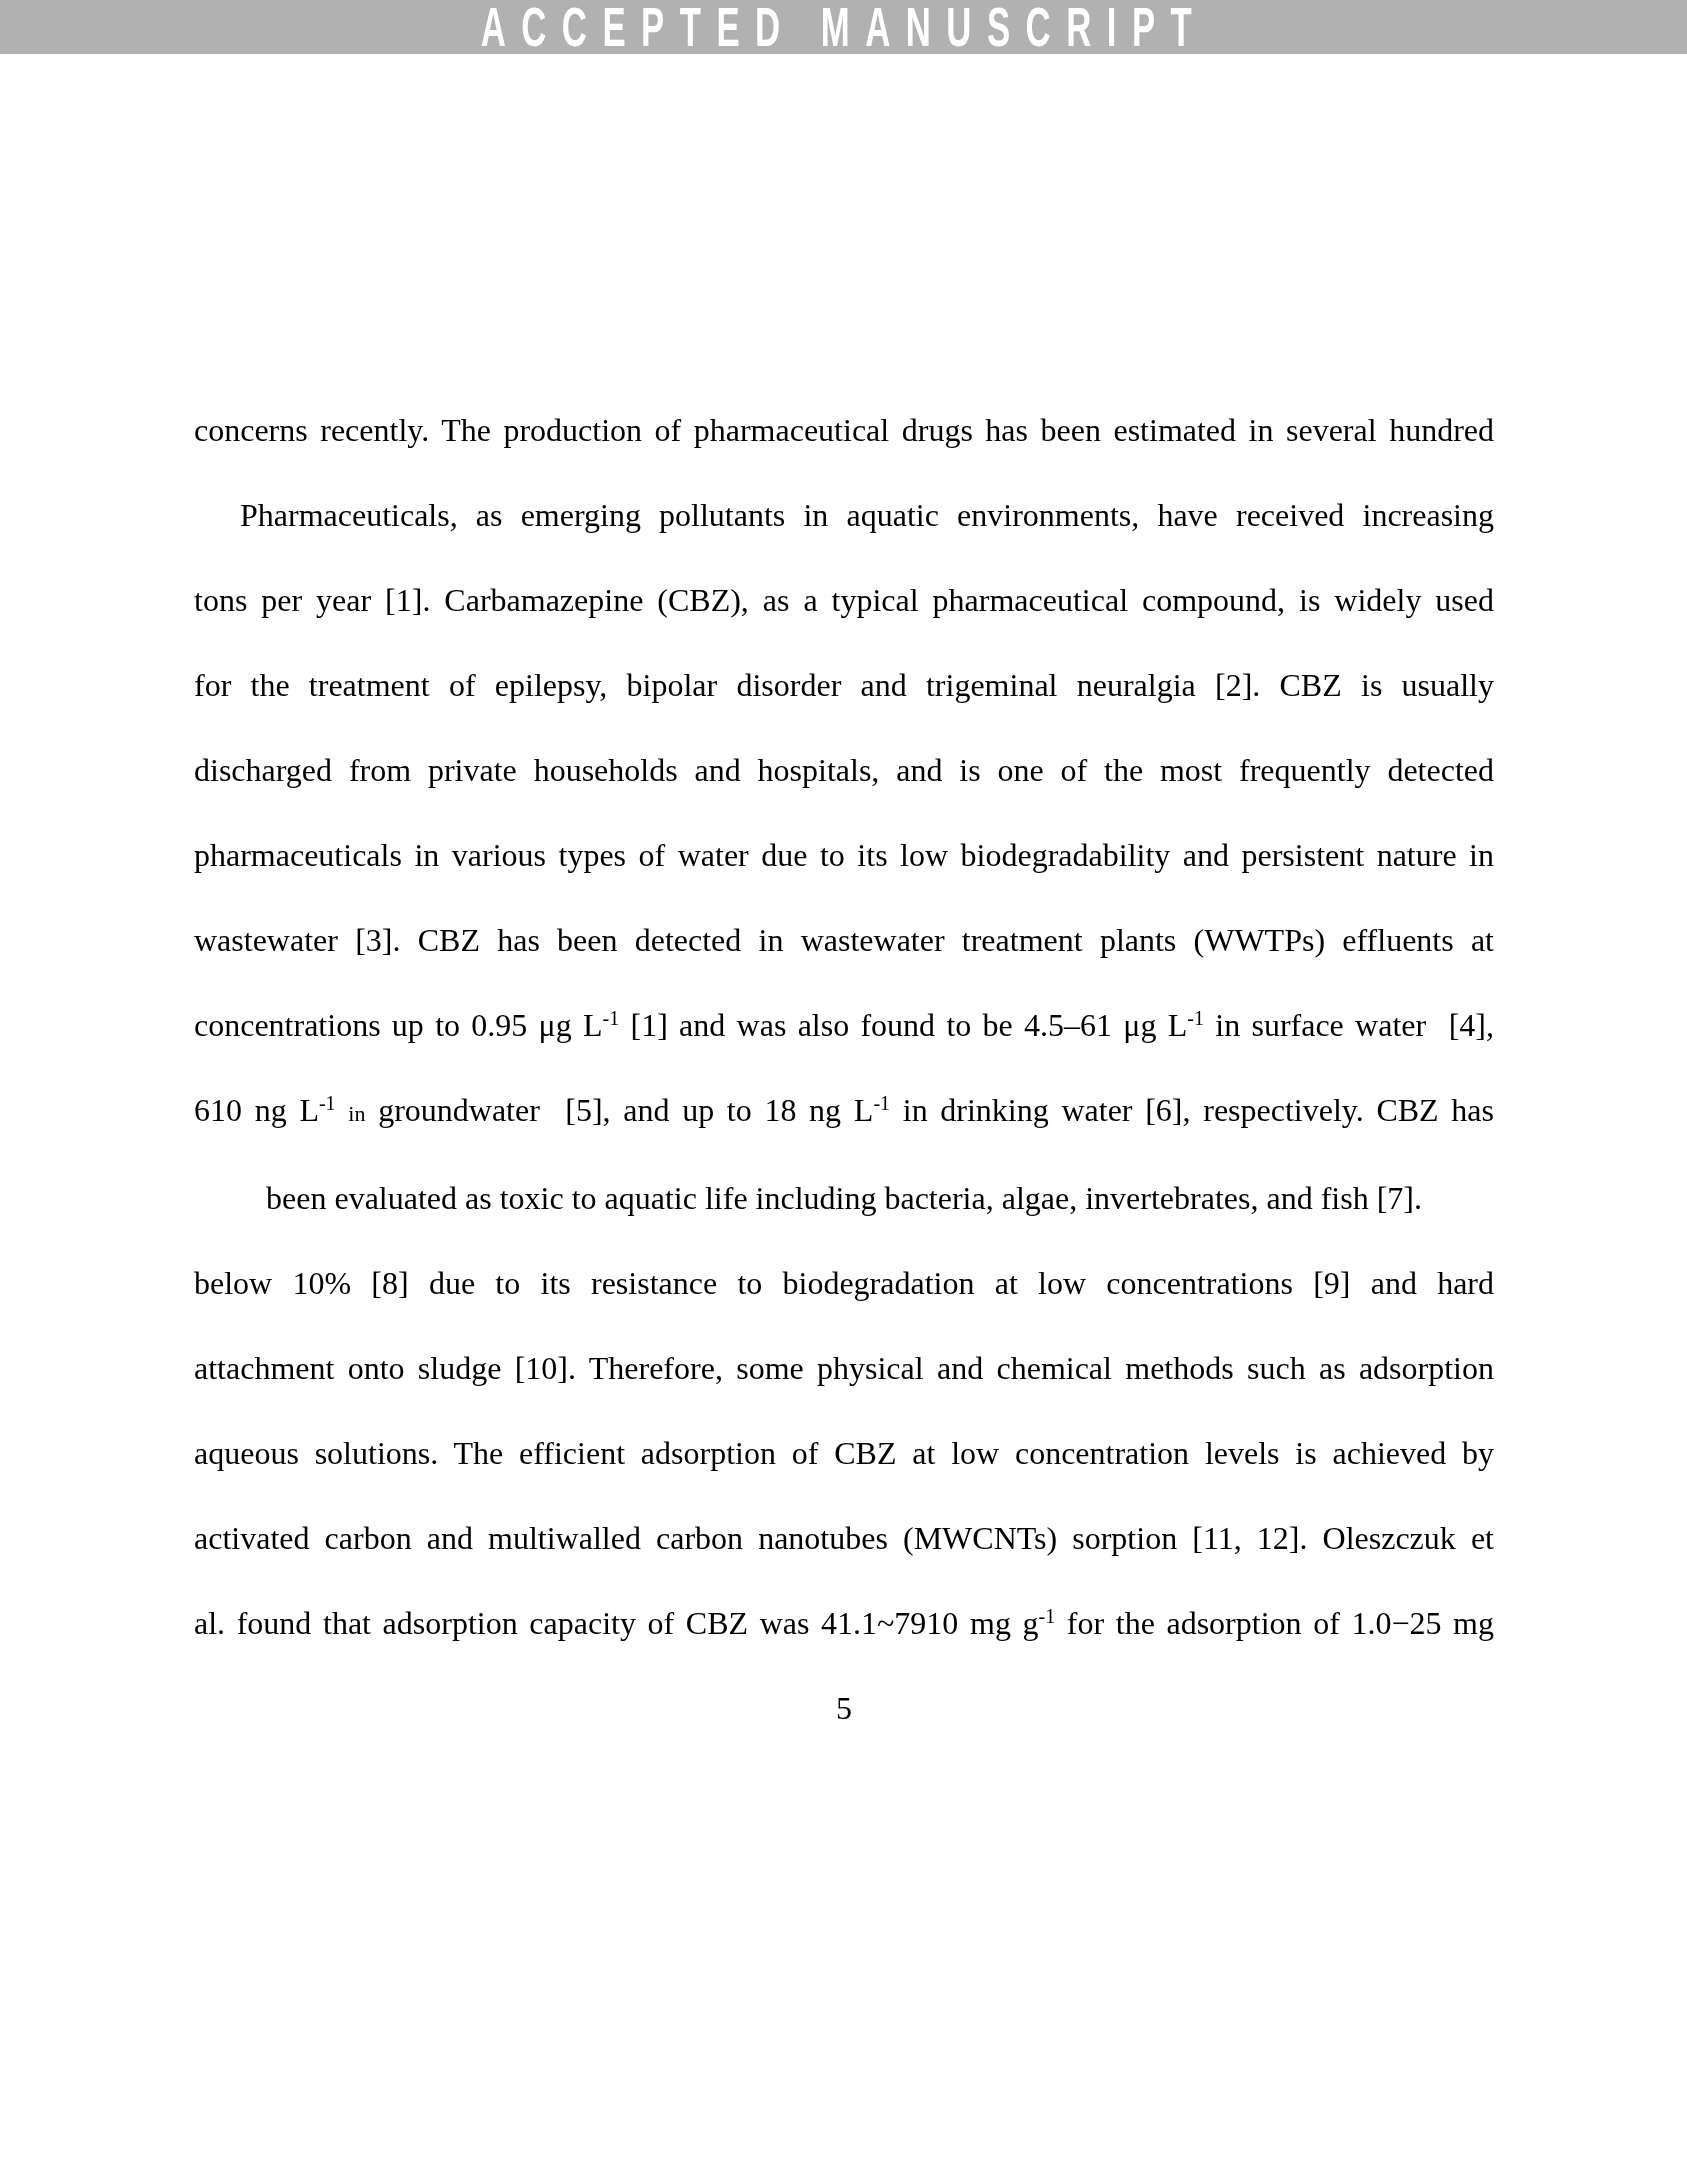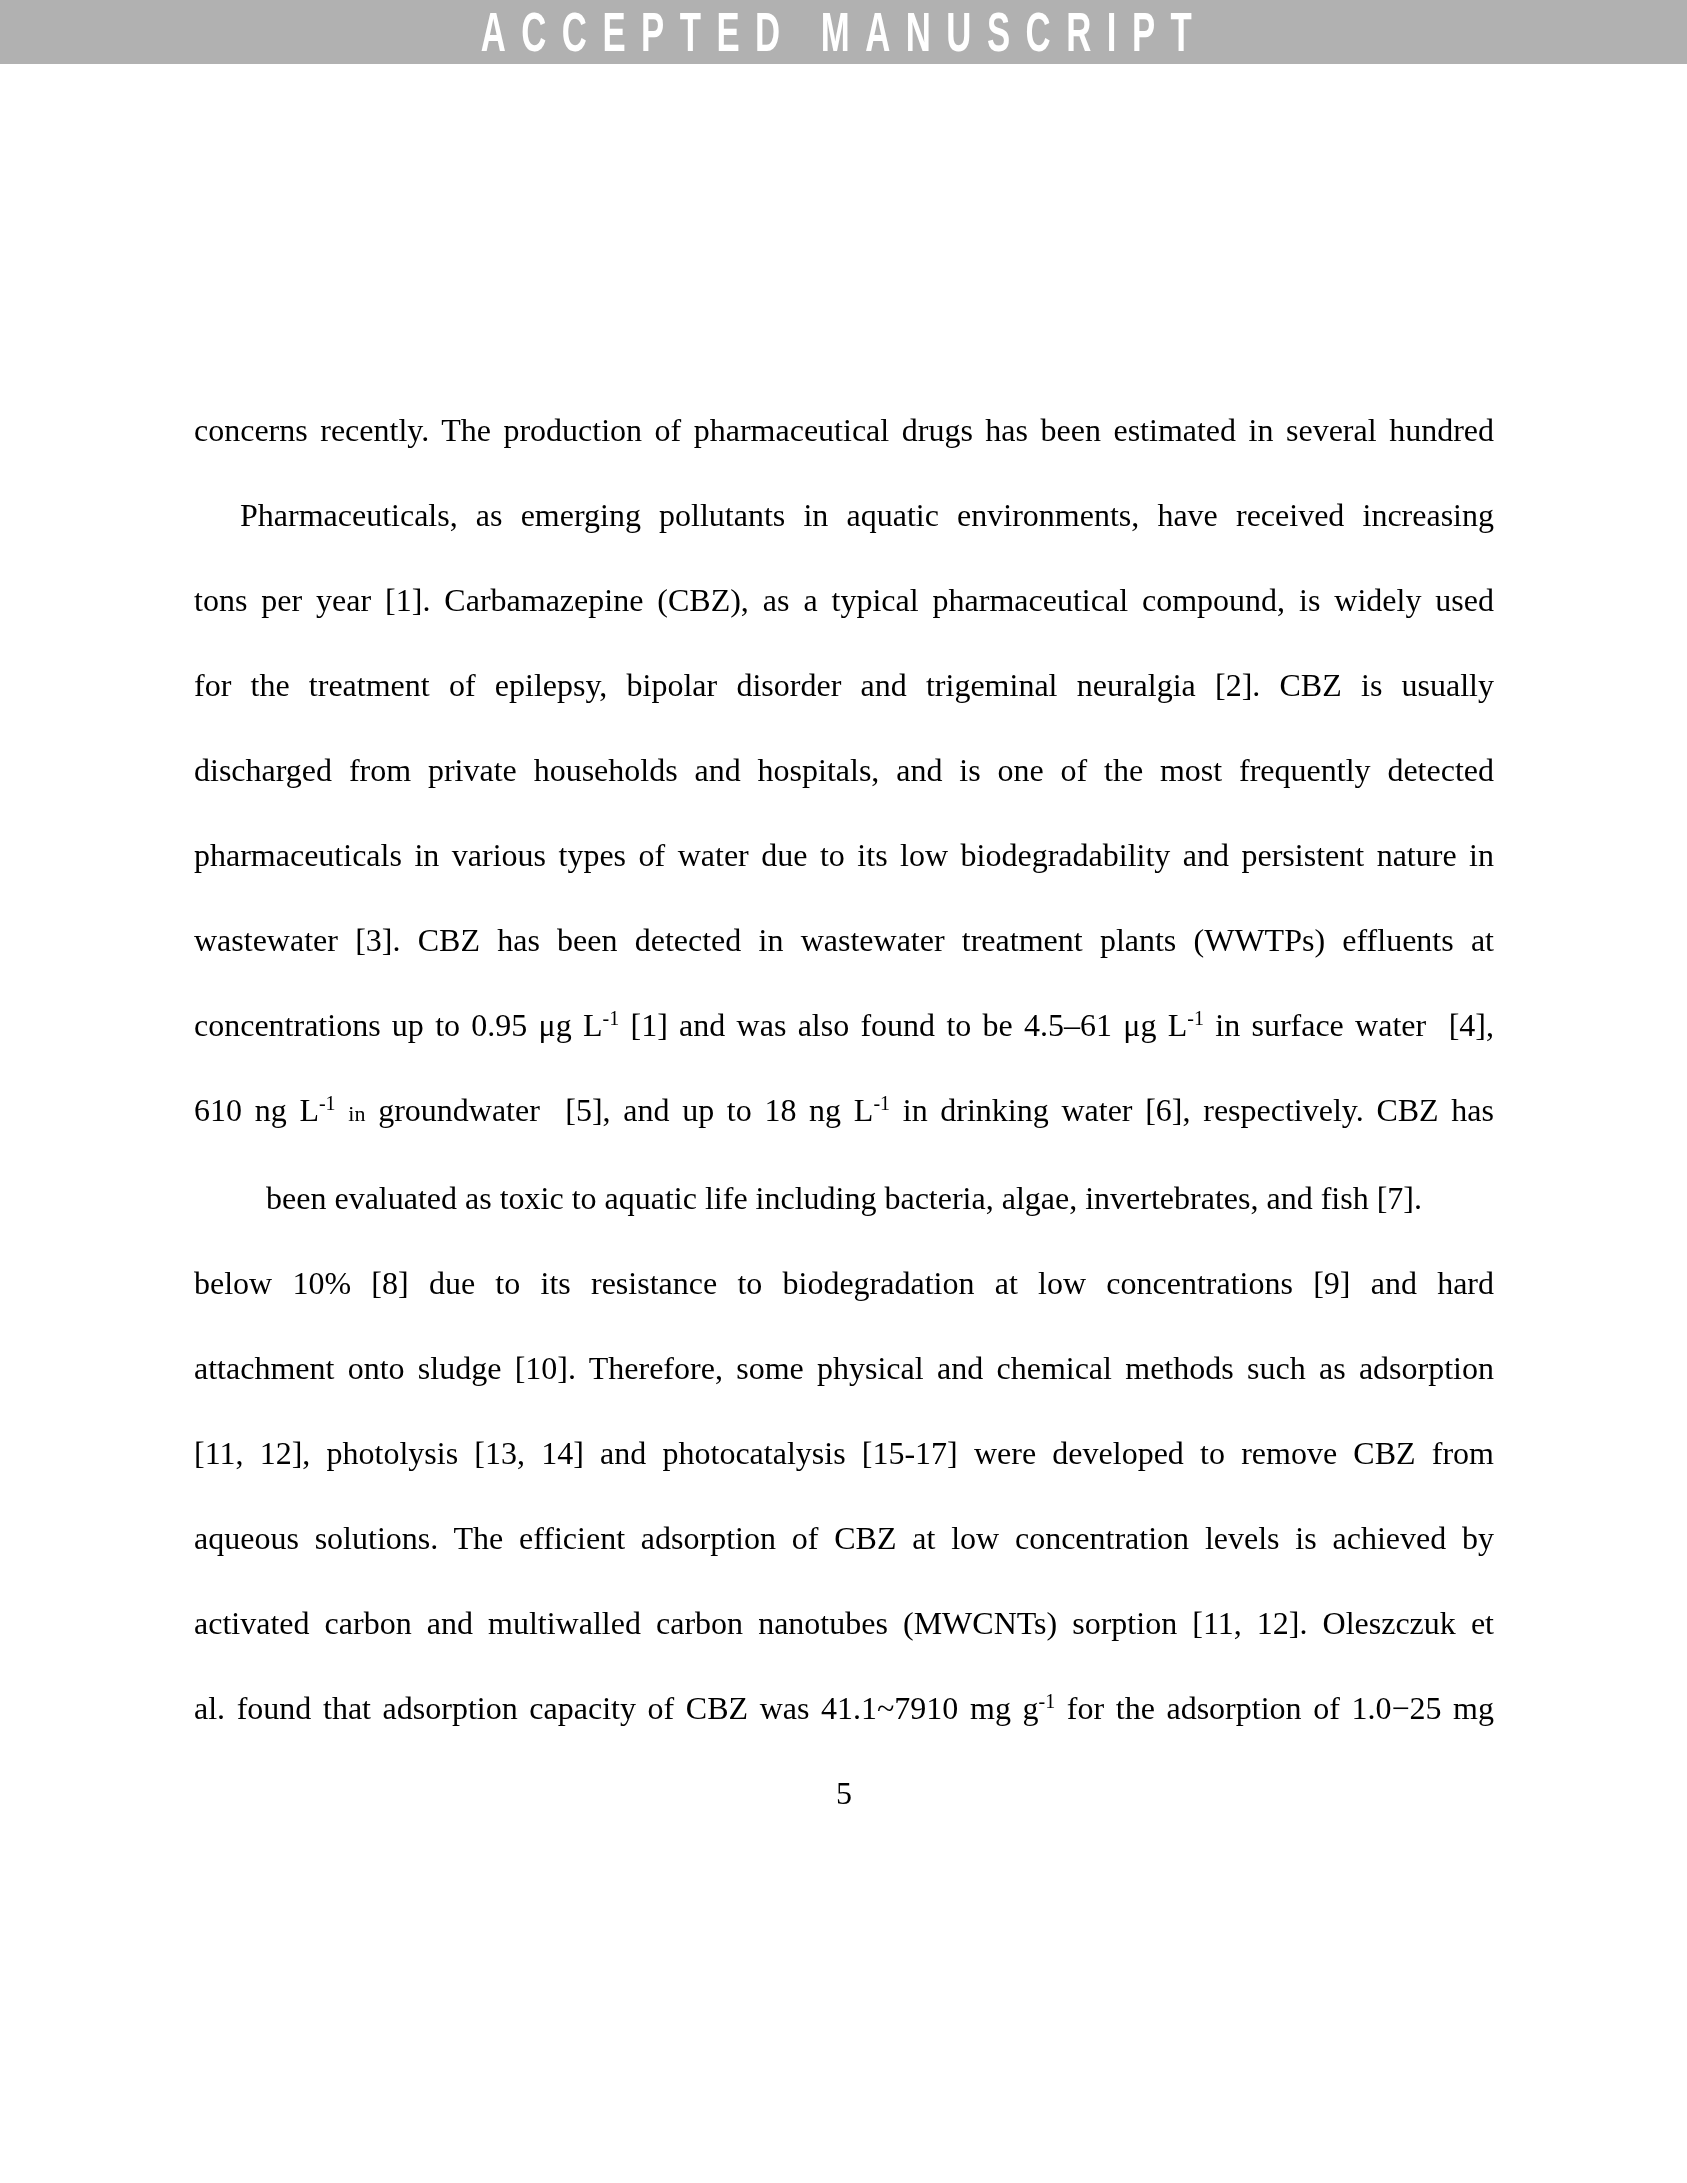--- a/index.html
+++ b/index.html
@@ -13,21 +13,21 @@
     position: relative;
     overflow: hidden;
     font-family: "Liberation Serif", serif;
     color: #000000;
   }
   
   .banner {
     position: absolute;
     left: 0; top: 0;
     width: 1687px;
-    height: 64px;
+    height: 54px;
     background: #b1b1b1;
     display: flex;
     align-items: center;
     justify-content: center;
     overflow: hidden;
   }
   .banner-text {
     display: inline-block;
     font-family: "Liberation Sans", sans-serif;
     font-weight: bold;
@@ -96,21 +96,20 @@
         <div class="line j">discharged from private households and hospitals, and is one of the most frequently detected</div>
         <div class="line j">pharmaceuticals in various types of water due to its low biodegradability and persistent nature in</div>
         <div class="line j">wastewater [3]. CBZ has been detected in wastewater treatment plants (WWTPs) effluents at</div>
         <div class="line j">concentrations up to 0.95 μg L<span class="sup">-1</span> [1] and was also found to be 4.5–61 μg L<span class="sup">-1</span> in surface water &nbsp;[4],</div>
         <div class="line j">610 ng L<span class="sup">-1</span> <span class="smalltxt">in</span> groundwater &nbsp;[5], and up to 18 ng L<span class="sup">-1</span> in drinking water [6], respectively. CBZ has</div>
         <div class="line">been evaluated as toxic to aquatic life including bacteria, algae, invertebrates, and fish [7].</div>
       </div>
       <div class="para">
         <div class="line j">below 10% [8] due to its resistance to biodegradation at low concentrations [9] and hard</div>
         <div class="line j">attachment onto sludge [10]. Therefore, some physical and chemical methods such as adsorption</div>
-        <div class="line j">[11, 12], photolysis [13, 14] and photocatalysis [15-17] were developed to remove CBZ from</div>
         <div class="line j">aqueous solutions. The efficient adsorption of CBZ at low concentration levels is achieved by</div>
         <div class="line j">activated carbon and multiwalled carbon nanotubes (MWCNTs) sorption [11, 12]. Oleszczuk et</div>
         <div class="line j">al. found that adsorption capacity of CBZ was 41.1~7910 mg g<span class="sup">-1</span> for the adsorption of 1.0−25 mg</div>
       </div>
     </div>
   <div class="page-number">5</div>
 </div>
 
 
 </body></html>

